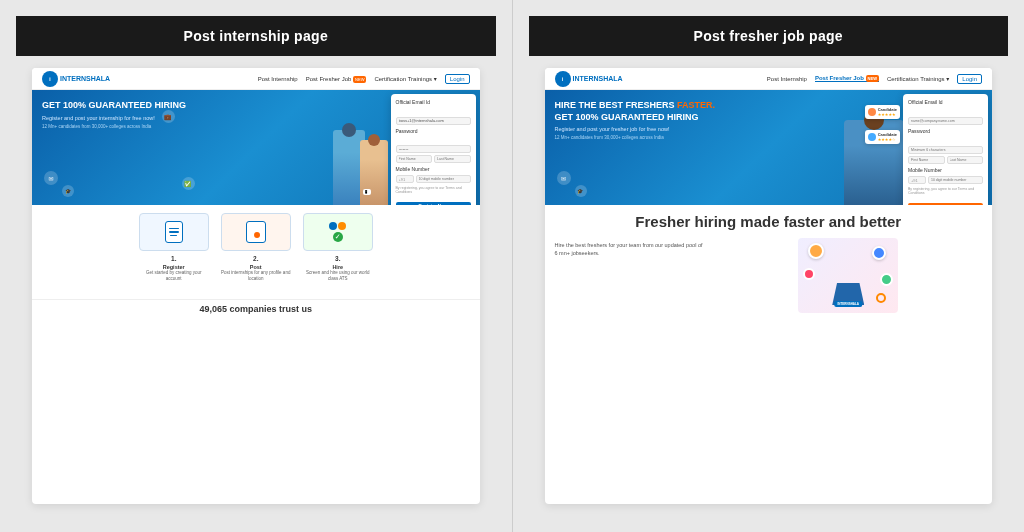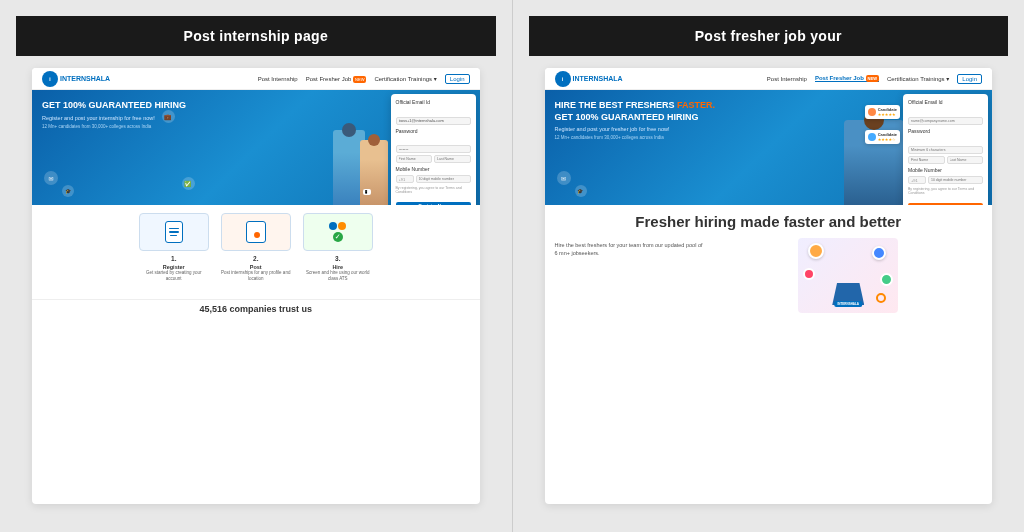--- a/index.html
+++ b/index.html
@@ -576,31 +576,31 @@
           </div>
           <div class="step-num">3.</div>
           <div class="step-label">Hire</div>
           <div class="step-desc">Screen and hire using our world class ATS</div>
         </div>
 
       </div>
     </div>
 
     <div class="trust-bar">
-      <div class="trust-text">45,516 companies trust us</div>
+      <div class="trust-text">49,065 companies trust us</div>
     </div>
 
   </div>
 </div>
 
 <div class="divider"></div>
 
 <div class="panel">
   <div class="panel-header">
-    <span>Post fresher job your</span>
+    <span>Post fresher job page</span>
   </div>
   <div class="panel-content">
 
     <div class="intr-nav">
       <div class="intr-logo">
         <div class="logo-icon">
           <span style="color:#fff;font-size:5px;font-weight:900">i</span>
         </div>
         <span class="logo-text">INTERNSHALA</span>
       </div>

